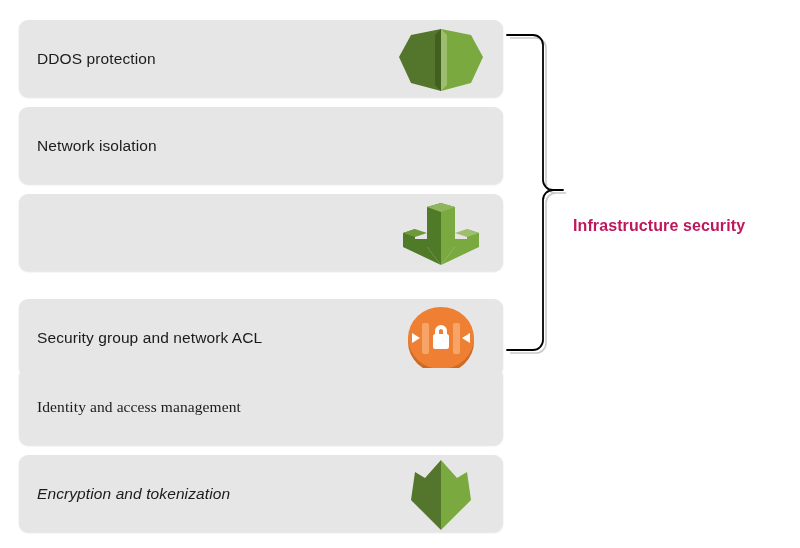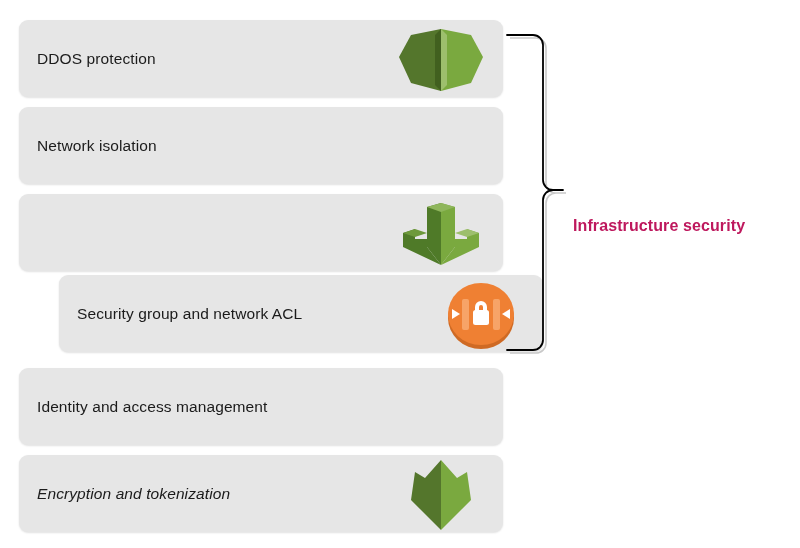--- a/index.html
+++ b/index.html
@@ -113,40 +113,40 @@
 
         <polygon points="34,12 48,8 48,70 34,52" fill="#4f7a28"></polygon>
 
         <polygon points="48,8 62,12 62,52 48,70" fill="#7aa93f"></polygon>
 
         <polygon points="34,12 48,8 62,12 48,17" fill="#8fb65c"></polygon>
       </svg>
     </span>
   </div>
 
-  <div class="row" style="top:275px;margin-left:40px;">
+  <div class="row" style="top:299px;">
     <span class="row-label">Security group and network ACL</span>
     <span class="row-icon">
       <svg viewBox="0 0 96 76" xmlns="http://www.w3.org/2000/svg">
         <ellipse cx="48" cy="42" rx="33" ry="31" fill="#cf6a24"></ellipse>
         <ellipse cx="48" cy="38" rx="33" ry="31" fill="#ef8033"></ellipse>
 
         <rect x="29" y="23" width="7" height="31" rx="2" fill="#f7a468"></rect>
         <rect x="60" y="23" width="7" height="31" rx="2" fill="#f7a468"></rect>
 
         <polygon points="19,33 27,38 19,43" fill="#ffffff"></polygon>
         <polygon points="77,33 69,38 77,43" fill="#ffffff"></polygon>
 
         <path d="M42 31 a6 6 0 0 1 12 0 v4 h-4 v-4 a2 2 0 0 0 -4 0 v4 h-4 z" fill="#ffffff"></path>
         <rect x="40" y="34" width="16" height="15" rx="2.5" fill="#ffffff"></rect>
       </svg>
     </span>
   </div>
 
-  <div class="row" style="top:368px;">
+  <div class="row" style="top:368px;font-family:Liberation Serif, serif;">
     <span class="row-label">Identity and access management</span>
   </div>
 
   <div class="row" style="top:455px;font-style:italic;">
     <span class="row-label">Encryption and tokenization</span>
     <span class="row-icon">
       <svg viewBox="0 0 96 76" xmlns="http://www.w3.org/2000/svg">
 
         <path d="M48 4 L64 22 L74 16 L78 44 L48 74 Z" fill="#7aa93f"></path>
 

